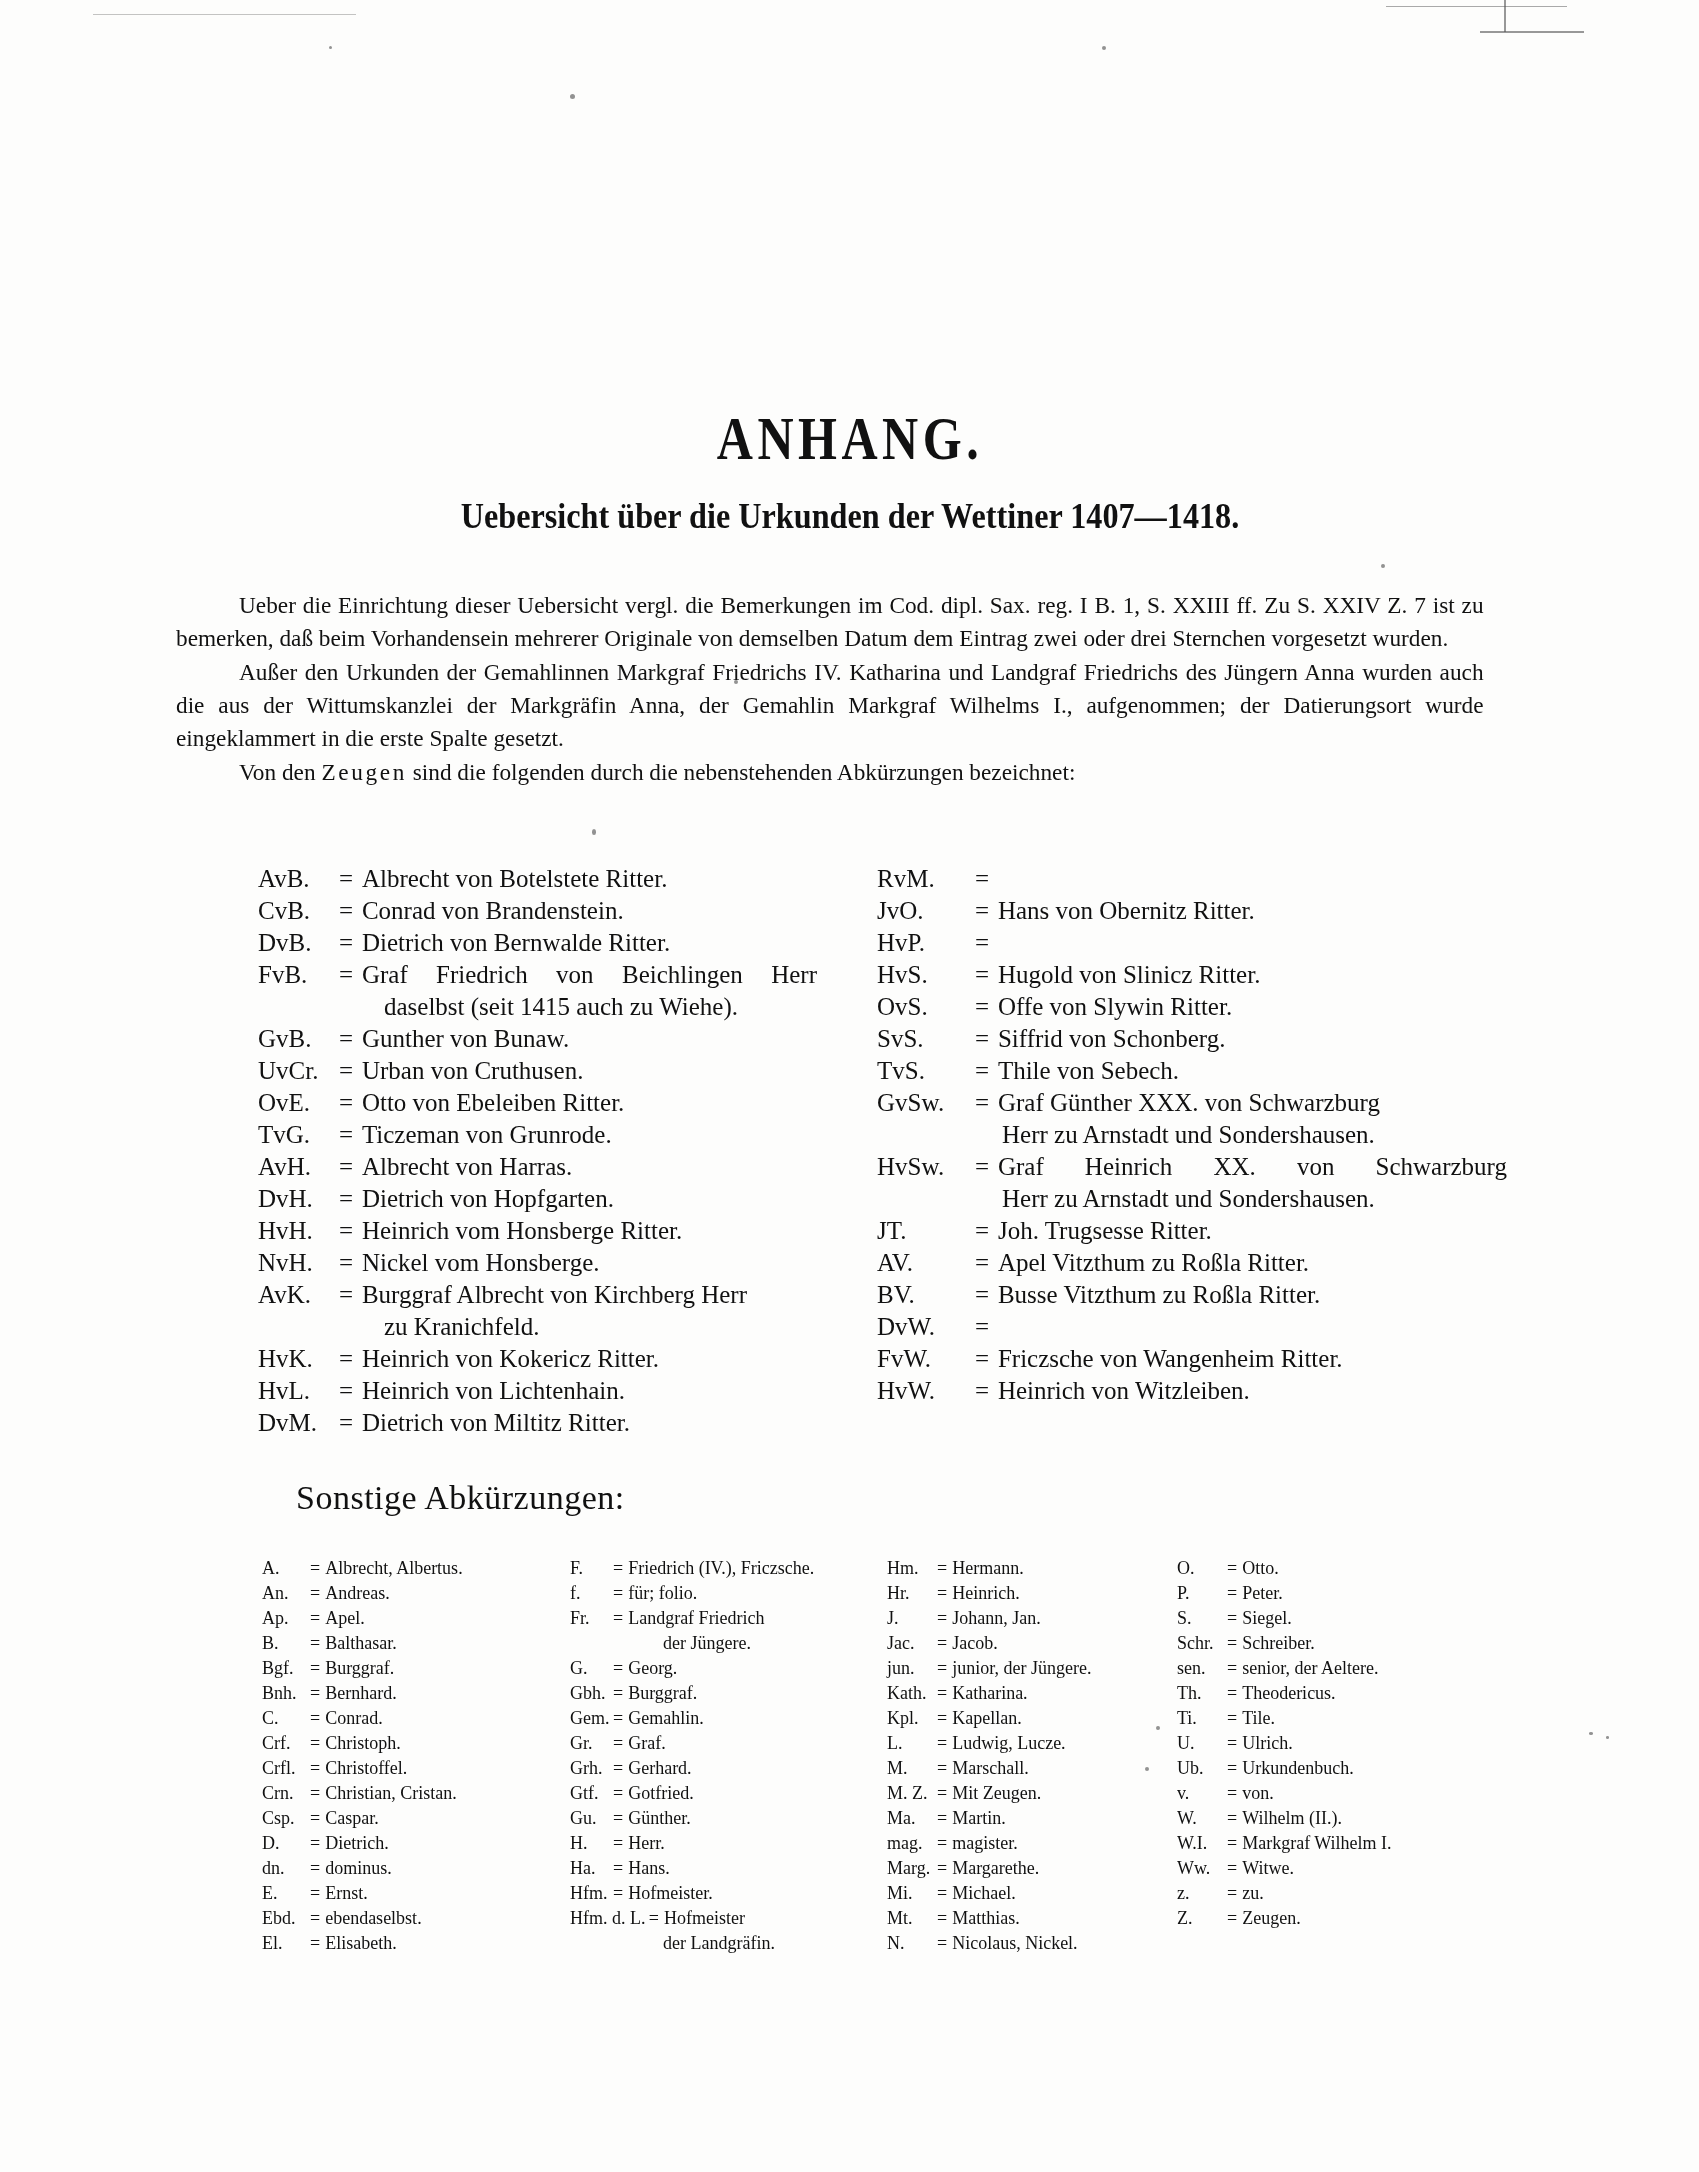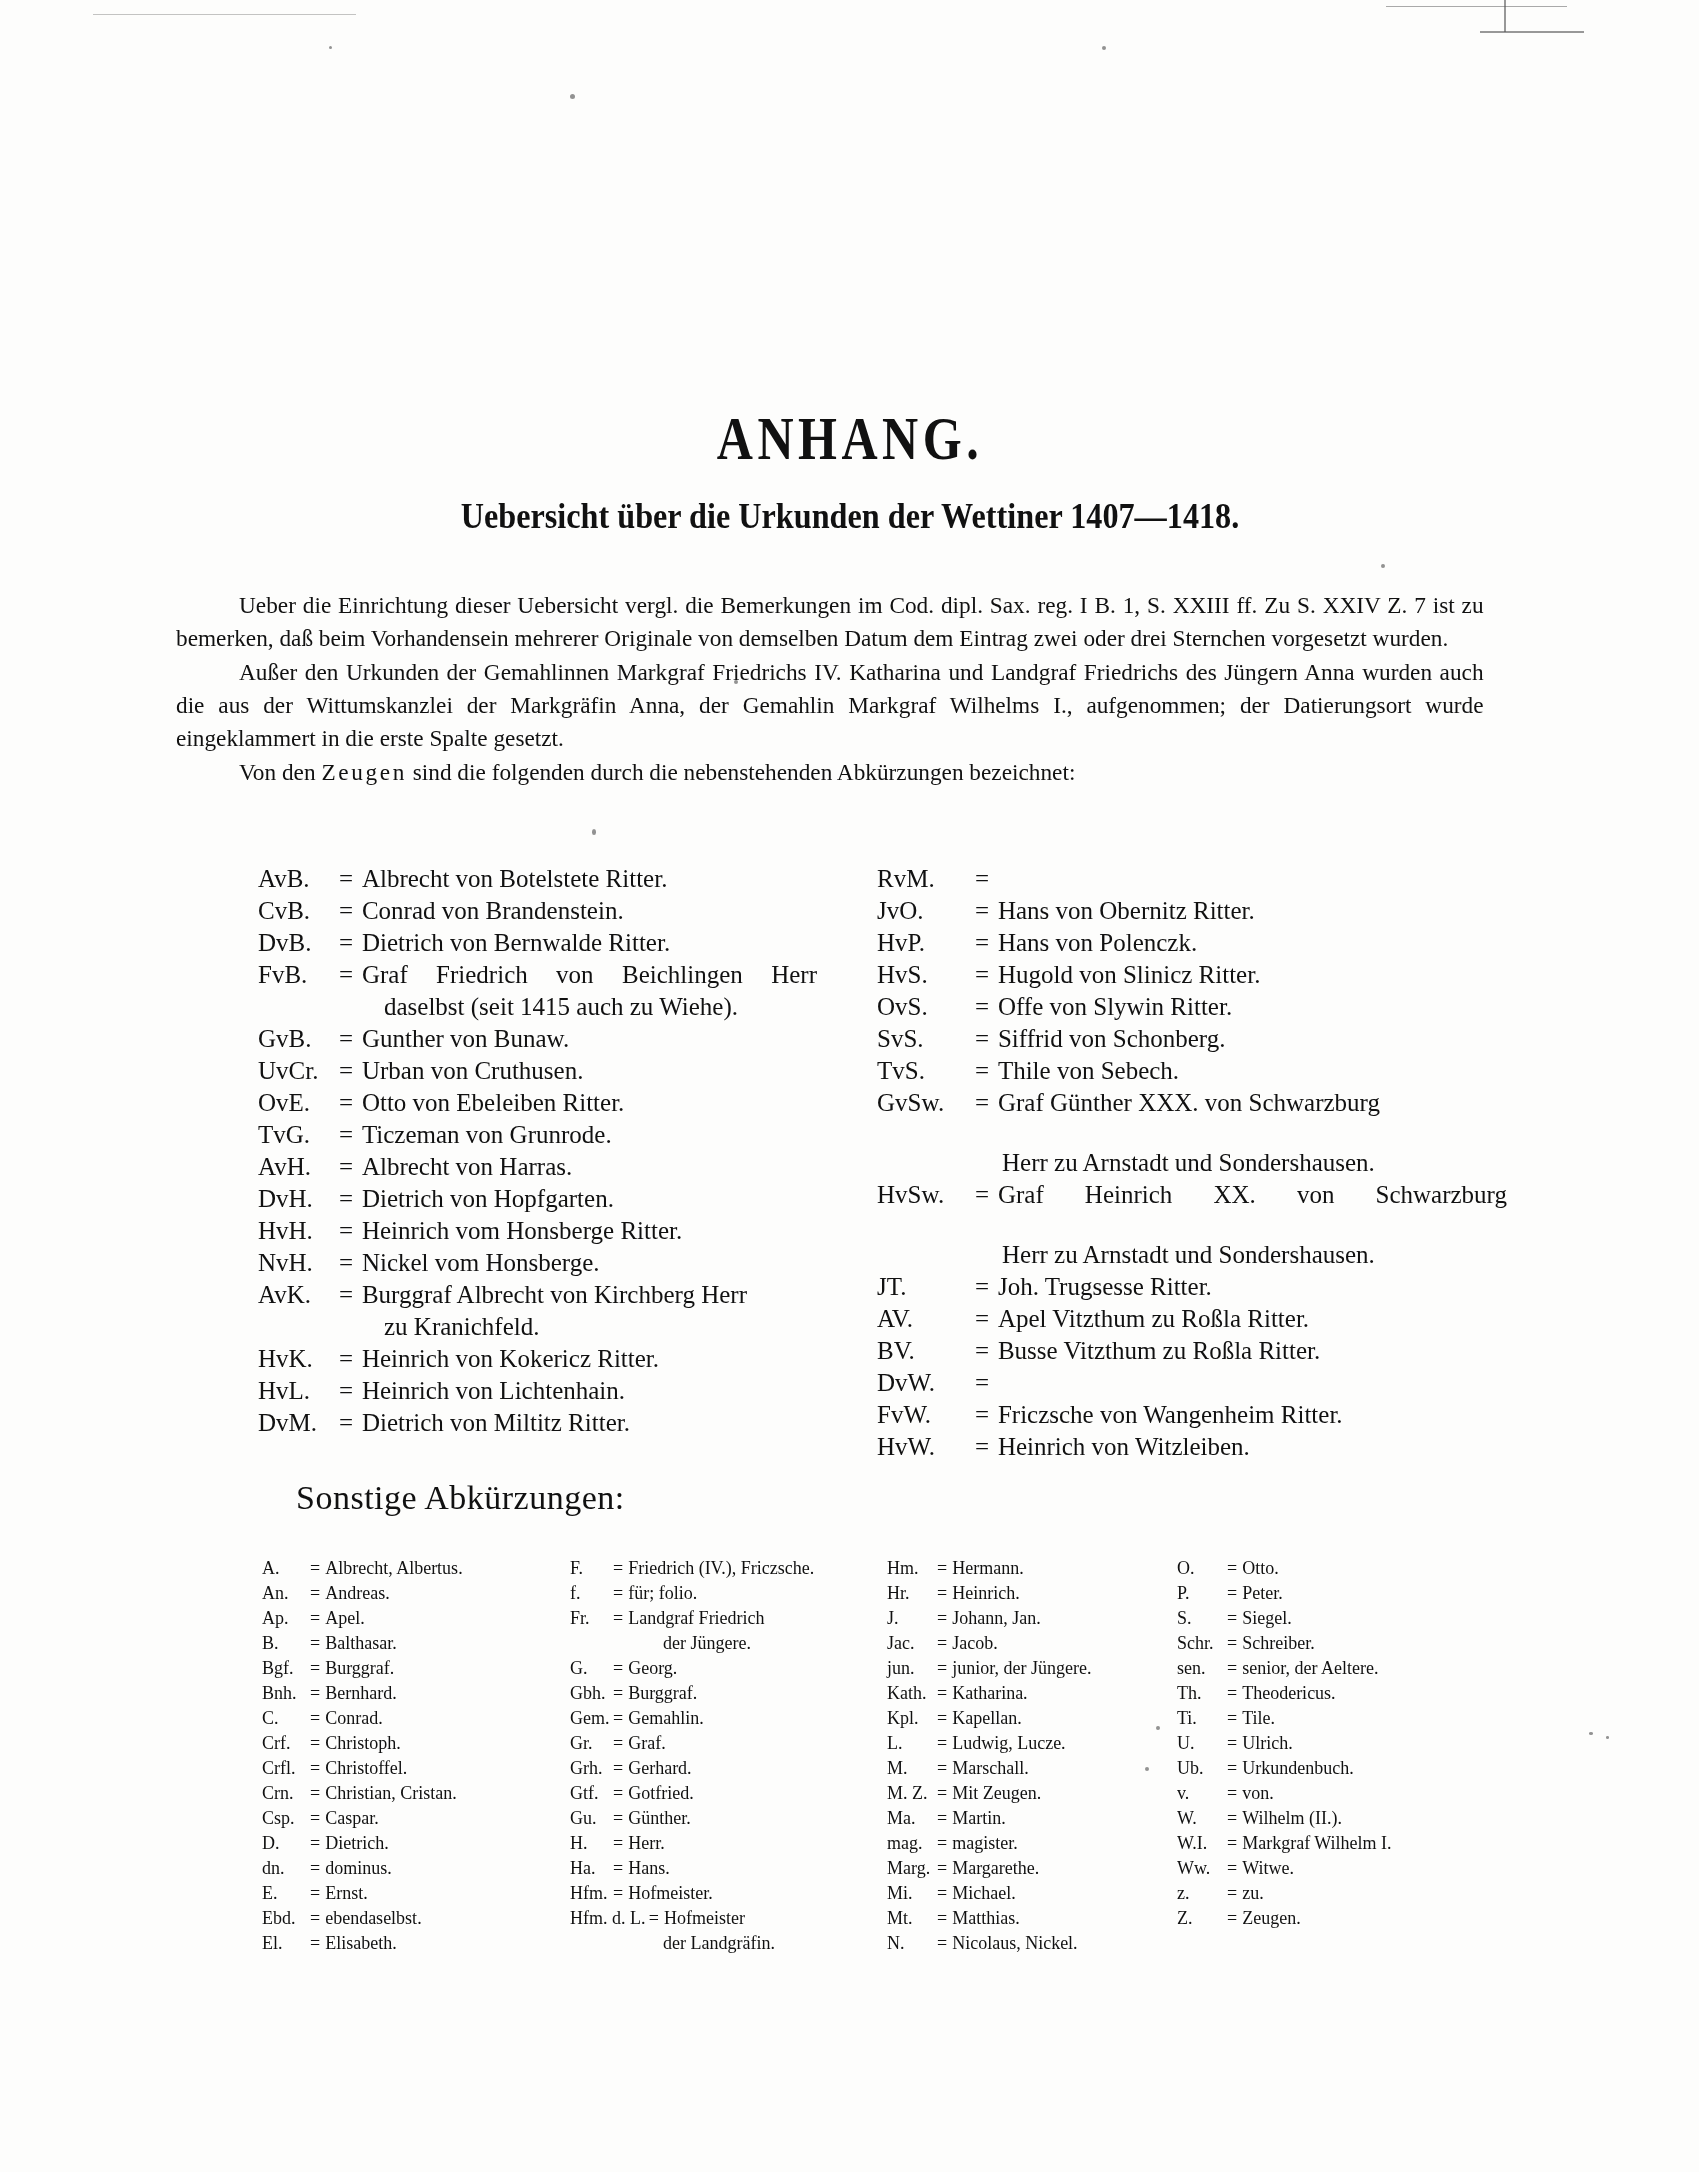--- a/index.html
+++ b/index.html
@@ -128,21 +128,21 @@
   }
   .wit-text.just {
     text-align: justify;
     text-align-last: justify;
   }
   .wit-cont {
     display: block;
     padding-left: 126px;
     white-space: nowrap;
   }
-  .wit-col.right .wit-cont { padding-left: 125px; margin-top: 28px; }
+  .wit-col.right .wit-cont { padding-left: 125px; }
 
   
   .other-head {
     position: absolute;
     left: 296px;
     top: 1479px;
     font-size: 34px;
     letter-spacing: 0.5px;
   }
 
@@ -308,21 +308,20 @@
             <span class="wit-eq">=</span>
           </div>
           <div class="wit-row">
             <span class="wit-abbr">JvO.</span>
             <span class="wit-eq">=</span>
             <span class="wit-text">Hans von Obernitz Ritter.</span>
           </div>
           <div class="wit-row">
             <span class="wit-abbr">HvP.</span>
             <span class="wit-eq">=</span>
-            <span class="wit-text">Hans von Polenczk.</span>
           </div>
           <div class="wit-row">
             <span class="wit-abbr">HvS.</span>
             <span class="wit-eq">=</span>
             <span class="wit-text">Hugold von Slinicz Ritter.</span>
           </div>
           <div class="wit-row">
             <span class="wit-abbr">OvS.</span>
             <span class="wit-eq">=</span>
             <span class="wit-text">Offe von Slywin Ritter.</span>

